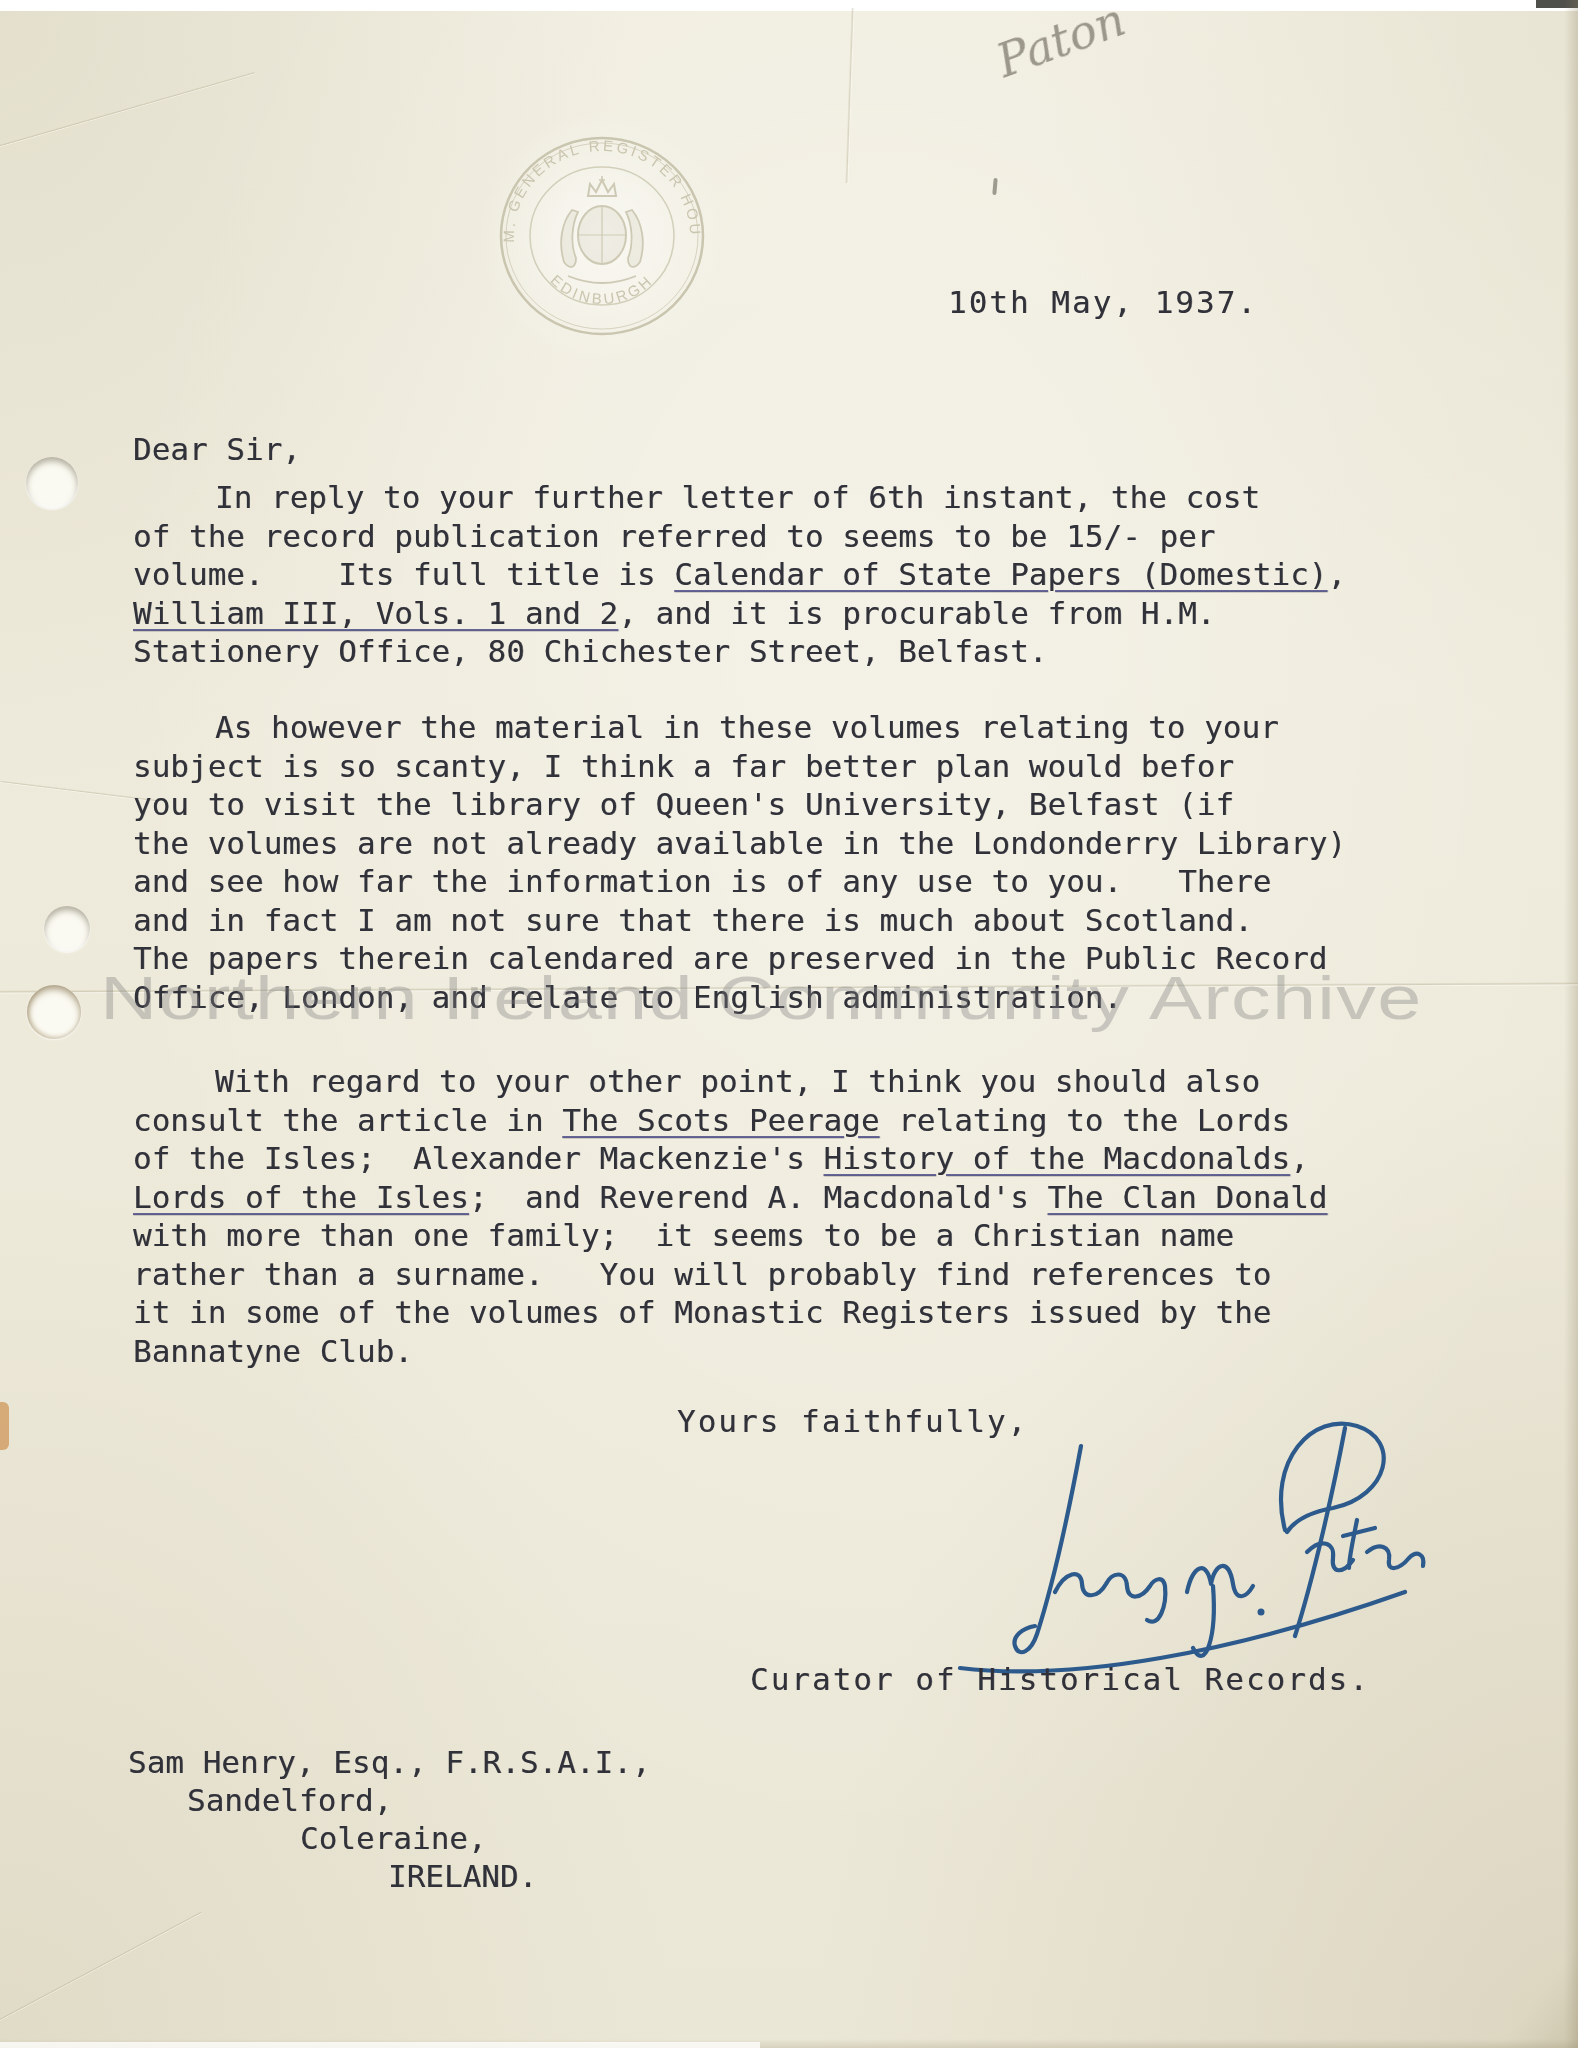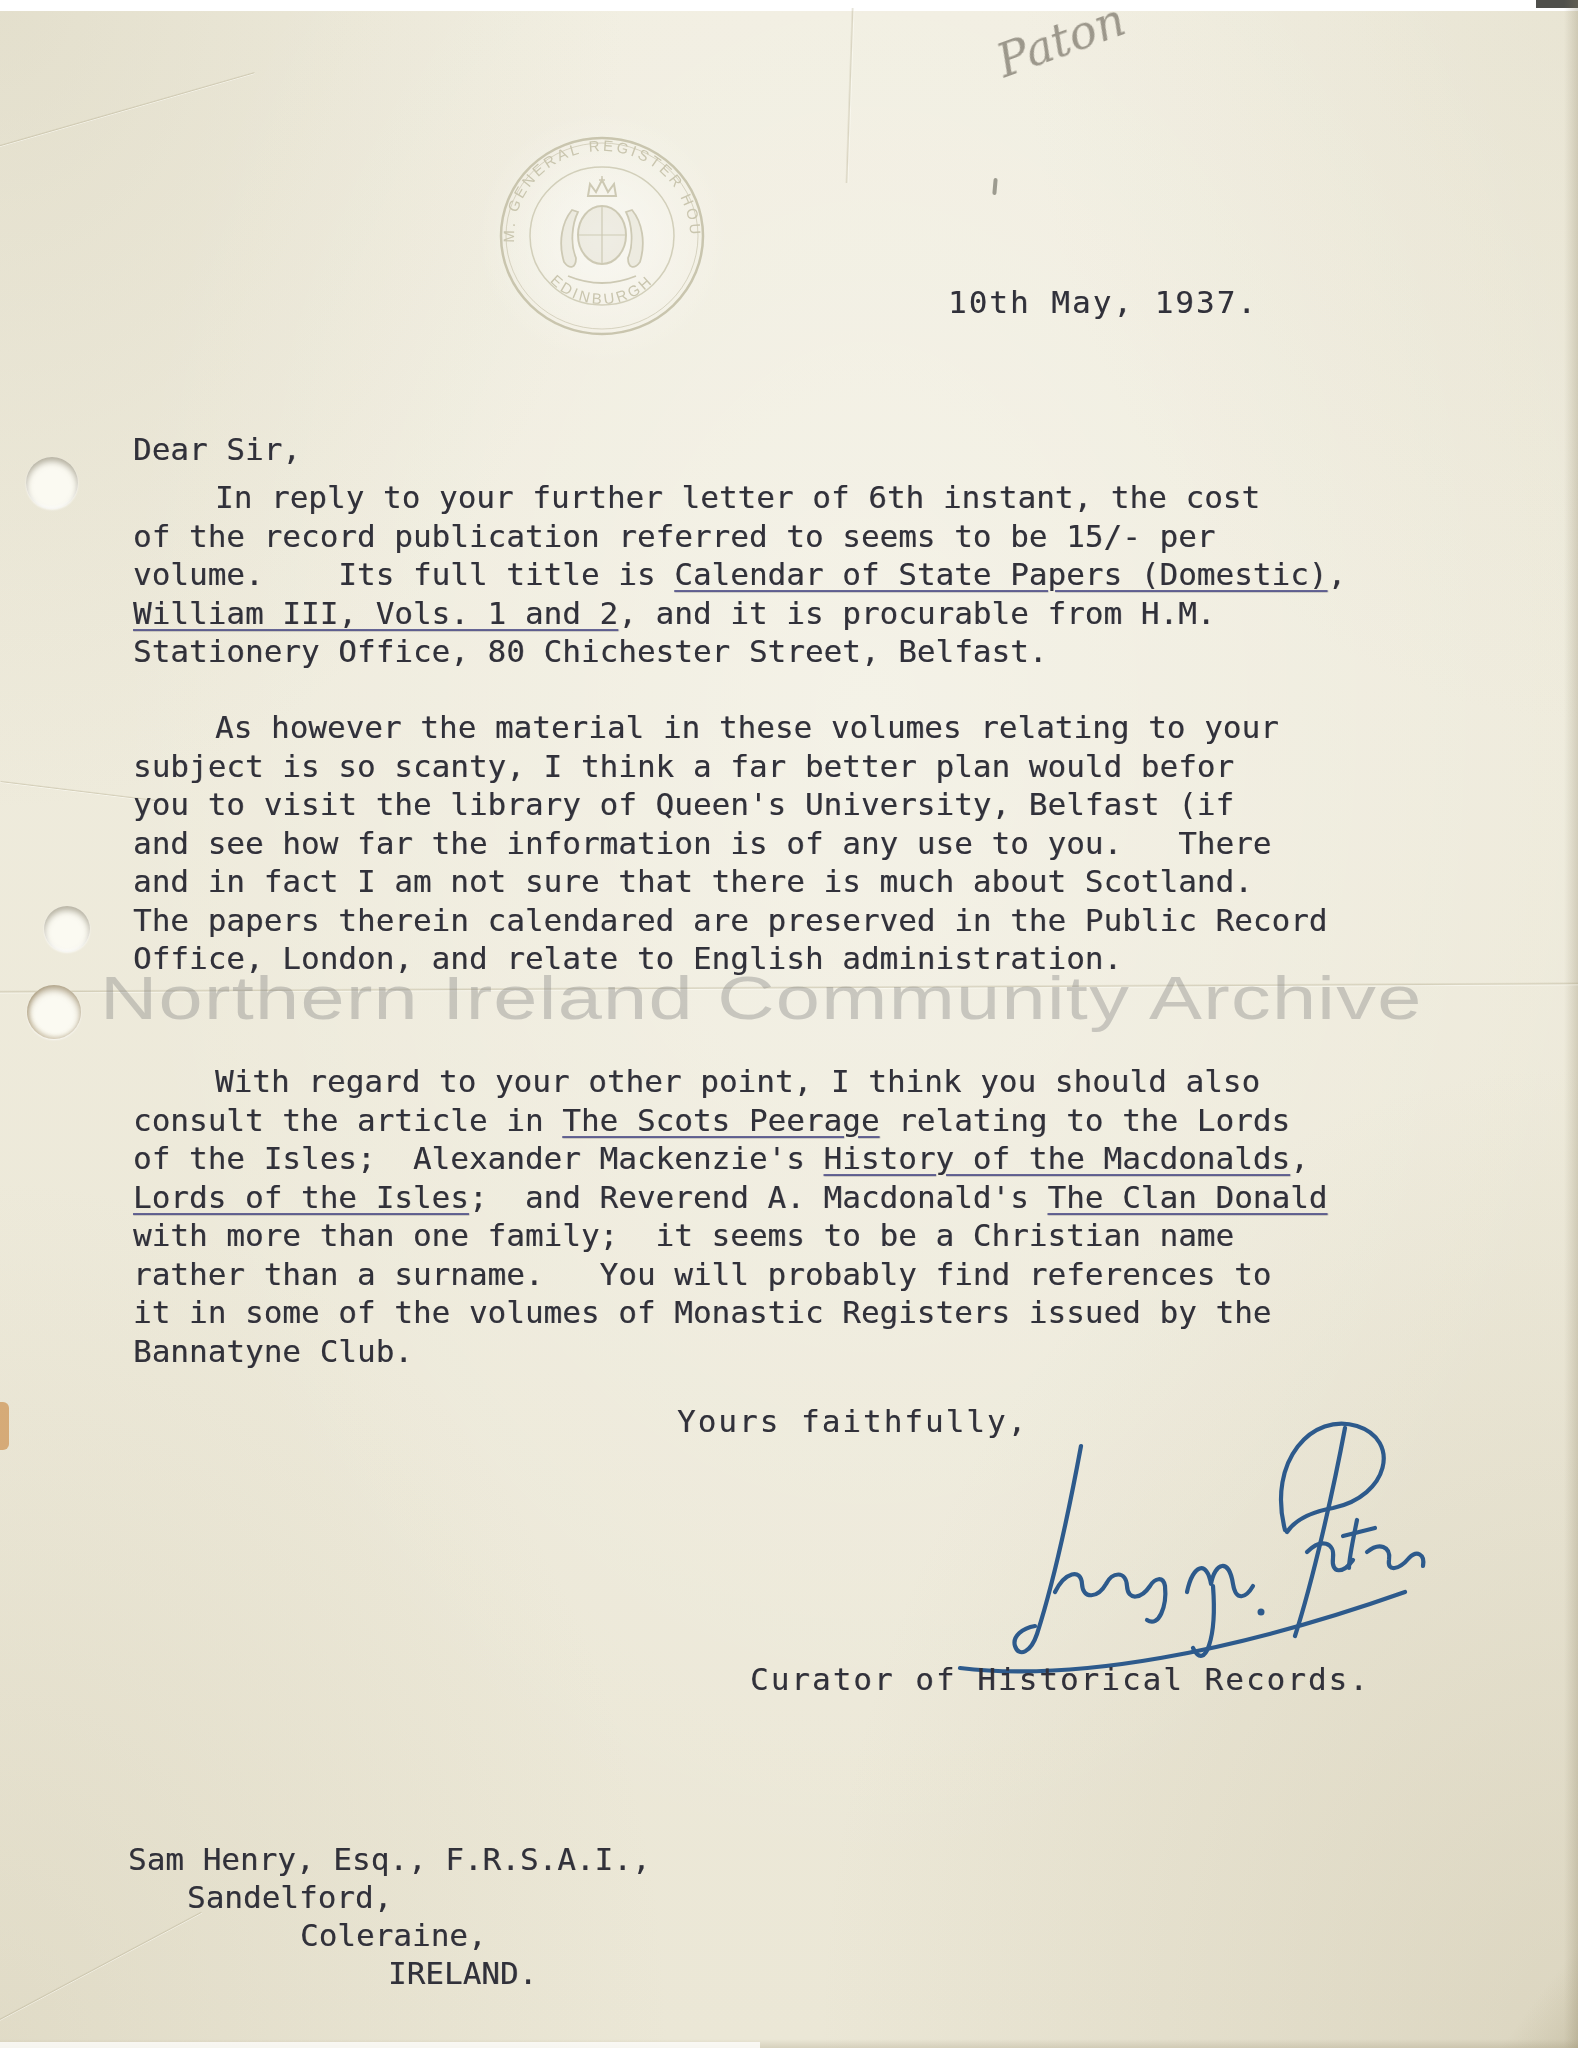--- a/index.html
+++ b/index.html
@@ -140,20 +140,21 @@
         <div class="line ind"><span>In reply to your further letter of 6th instant, the cost</span></div>
         <div class="line"><span>of the record publication referred to seems to be 15/- per</span></div>
         <div class="line"><span>volume.    Its full title is </span><span class="u">Calendar of State Papers (Domestic)</span><span>,</span></div>
         <div class="line"><span class="u">William III, Vols. 1 and 2</span><span>, and it is procurable from H.M.</span></div>
         <div class="line"><span>Stationery Office, 80 Chichester Street, Belfast.</span></div>
       </div>
     <div class="para-slot type" style="top:708px;">
         <div class="line ind"><span>As however the material in these volumes relating to your</span></div>
         <div class="line"><span>subject is so scanty, I think a far better plan would befor</span></div>
         <div class="line"><span>you to visit the library of Queen's University, Belfast (if</span></div>
+        <div class="line"><span>the volumes are not already available in the Londonderry Library)</span></div>
         <div class="line"><span>and see how far the information is of any use to you.   There</span></div>
         <div class="line"><span>and in fact I am not sure that there is much about Scotland.</span></div>
         <div class="line"><span>The papers therein calendared are preserved in the Public Record</span></div>
         <div class="line"><span>Office, London, and relate to English administration.</span></div>
       </div>
     <div class="para-slot type" style="top:1062px;">
         <div class="line ind"><span>With regard to your other point, I think you should also</span></div>
         <div class="line"><span>consult the article in </span><span class="u">The Scots Peerage</span><span> relating to the Lords</span></div>
         <div class="line"><span>of the Isles;  Alexander Mackenzie's </span><span class="u">History of the Macdonalds</span><span>,</span></div>
         <div class="line"><span class="u">Lords of the Isles</span><span>;  and Reverend A. Macdonald's </span><span class="u">The Clan Donald</span></div>
@@ -179,20 +180,20 @@
     <path class="sig-path" d="M 380 130 C 362 60 408 12 452 26 C 496 40 484 96 428 108 C 406 112 390 120 382 132"></path>
     <path class="sig-path" d="M 440 28 C 428 92 408 180 390 236"></path>
     <path class="sig-path" d="M 402 152 C 416 138 430 142 428 158 C 426 174 438 174 448 160"></path>
     <path class="sig-path" d="M 452 120 C 448 140 444 158 444 168"></path>
     <path class="sig-path" d="M 438 136 L 470 128"></path>
     <path class="sig-path" d="M 462 152 C 474 142 486 146 484 160 C 482 172 494 170 504 158 C 512 150 520 154 518 166"></path>
   </svg>
 
   <div class="abs type curator-line" style="left:750px; top:1648px;margin-top:12px;">Curator of Historical Records.</div>
 
-  <div class="abs type" style="left:128px; top:1840px; line-height:38px;">
+  <div class="abs type" style="left:128px; top:1743px; line-height:38px;">
       <div class="line" style="margin-left: 0px;">Sam Henry, Esq., F.R.S.A.I.,</div>
       <div class="line" style="margin-left: 59px;">Sandelford,</div>
       <div class="line" style="margin-left: 172px;">Coleraine,</div>
       <div class="line" style="margin-left: 260px;">IRELAND.</div>
     </div>
 
 </div>
 
 </body></html>

